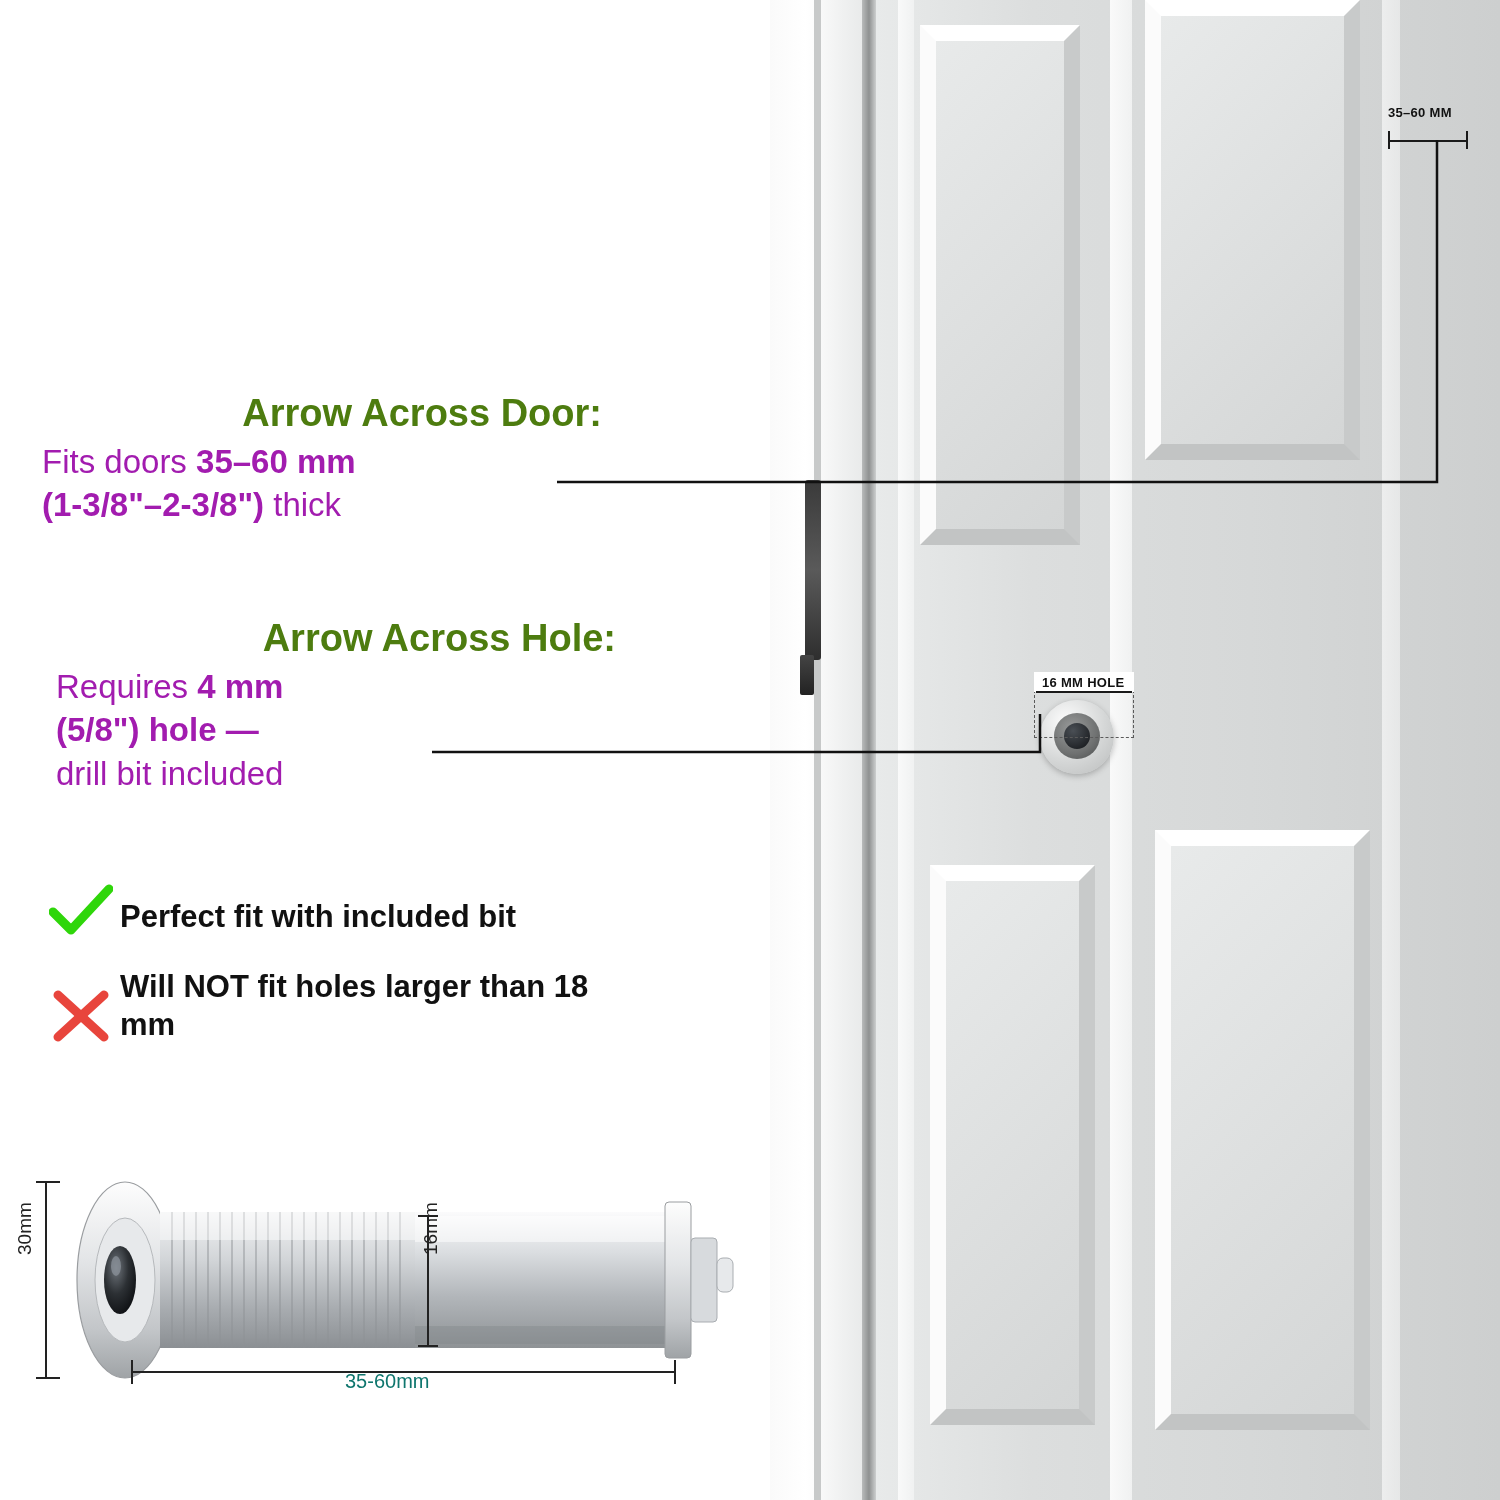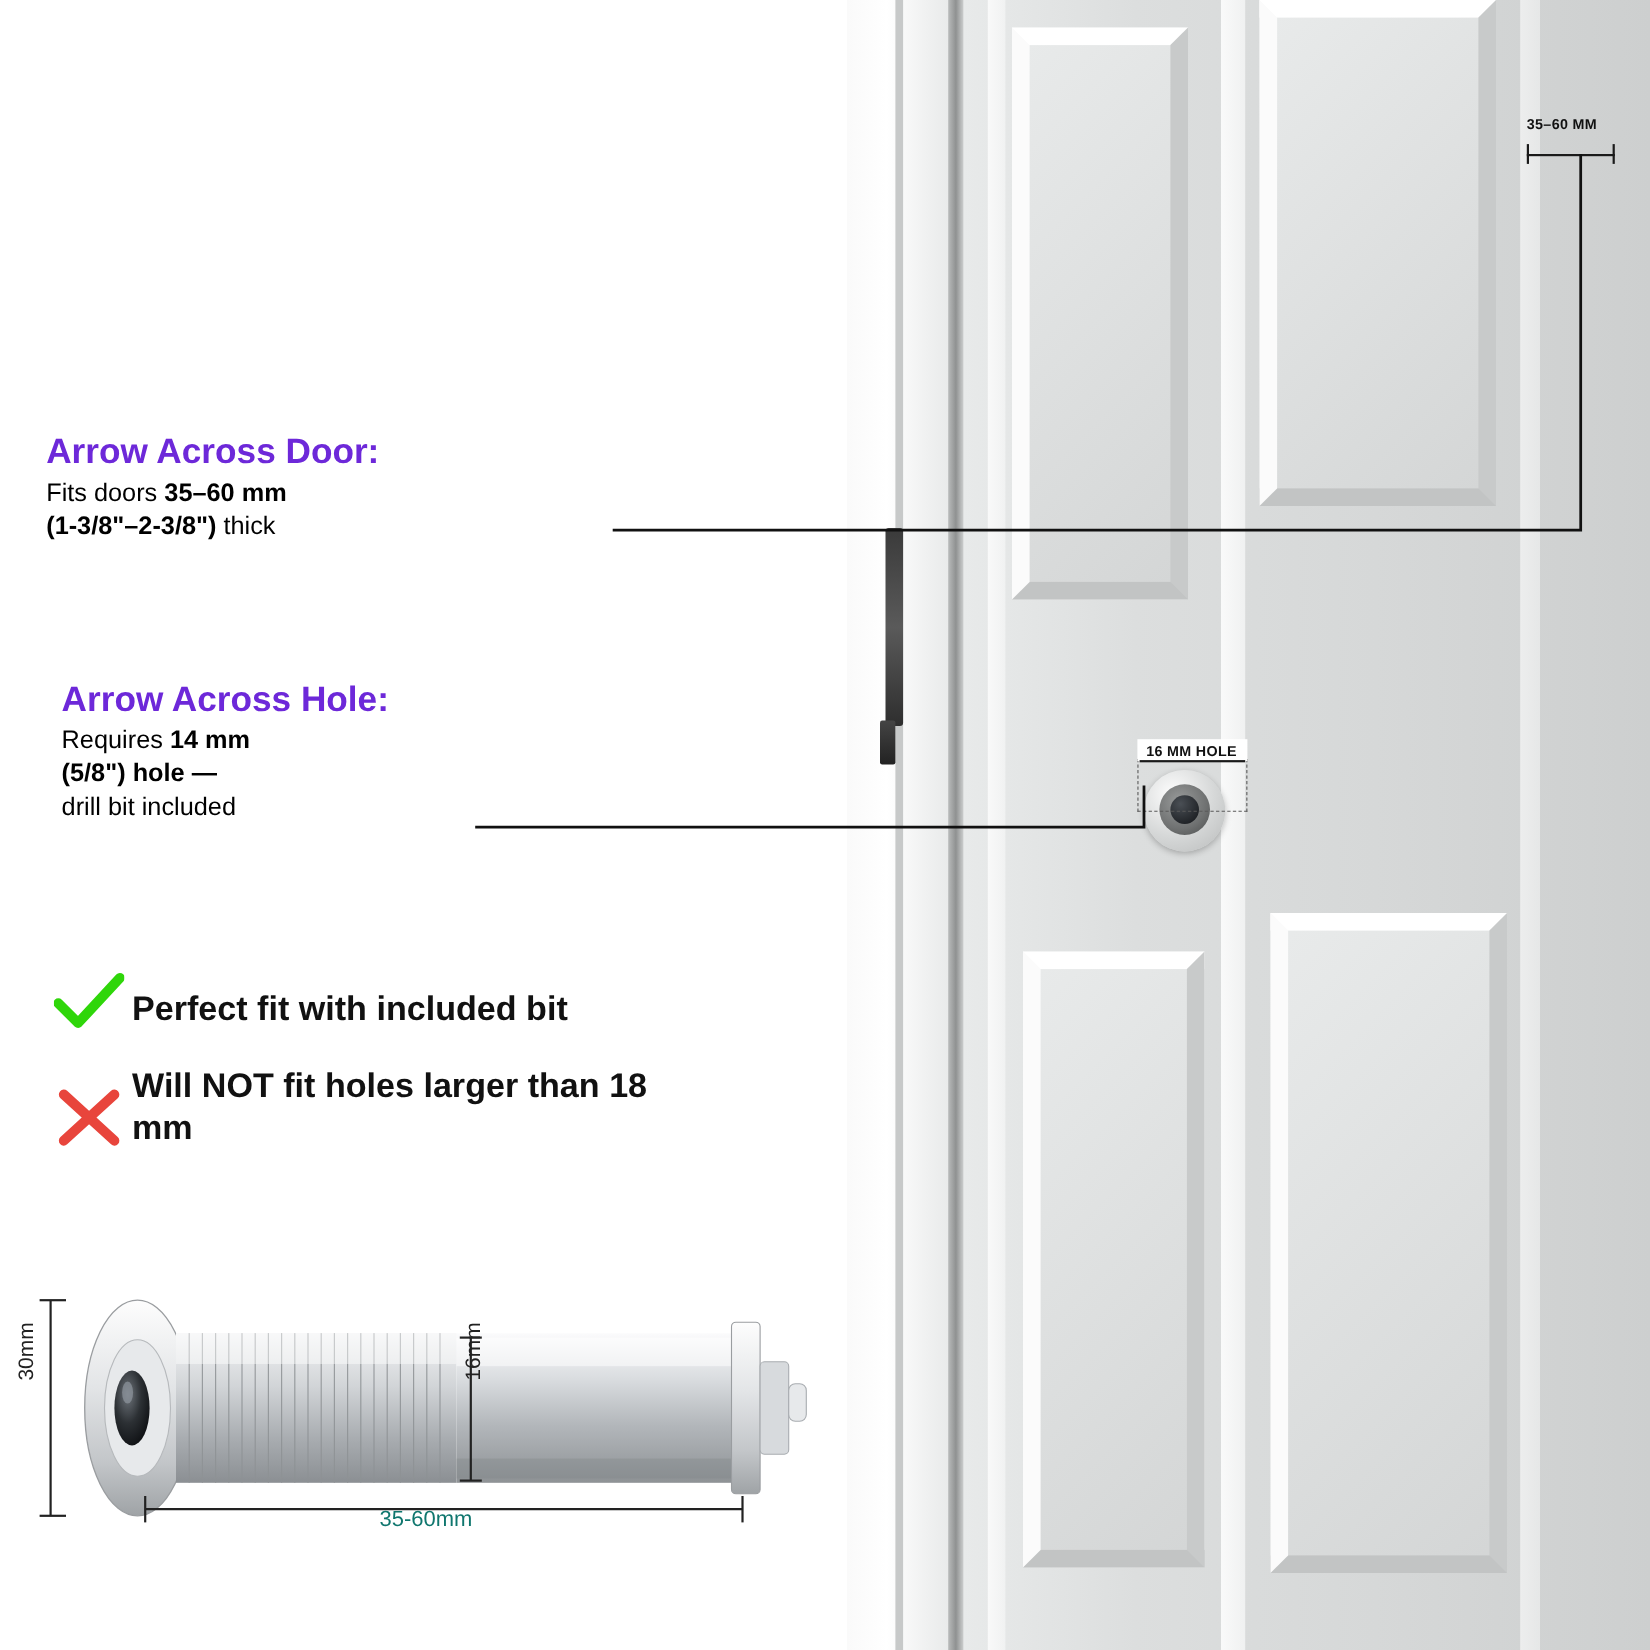--- a/index.html
+++ b/index.html
@@ -22,25 +22,26 @@
     position:absolute; left:42px; top:78px; width:720px;
     font-size:62px; font-weight:bold; line-height:1.06;
     letter-spacing:-1px; color:#111111; text-transform:uppercase;
   }
 
   .block { position:absolute; left:42px; width:560px; }
   .block-1 { top:390px; }
   .block-2 { top:615px;margin-left:14px; }
 
   .block-title {
-    font-size:32px; font-weight:bold; color:#6d28d9; line-height:1.25;
+    font-size:38px; font-weight:bold; color:#4d7c0f; line-height:1.25;
     margin-bottom:2px;
+    text-align:right;
   }
   .block-body {
-    font-size:23px; color:#000000; line-height:1.32;
+    font-size:33px; color:#a21caf; line-height:1.32;
   }
   .block-body b { font-weight:bold; }
 
   
   .bullets { position:absolute; left:42px; top:880px; width:600px; }
   .bullet { display:flex; align-items:flex-end; margin-bottom:30px; }
   .bullet-icon {
     width:78px; flex:0 0 78px; display:flex; justify-content:center;
     padding-top:4px;
   }
@@ -164,21 +165,21 @@
     <div class="block-title">Arrow Across Door:</div>
     <div class="block-body">
       <span>Fits doors </span><b>35–60 mm</b><br>
       <b>(1-3/8"–2-3/8")</b><span> thick</span>
     </div>
   </div>
 
   <div class="block block-2">
     <div class="block-title">Arrow Across Hole:</div>
     <div class="block-body">
-      <span>Requires </span><b>14 mm</b><br>
+      <span>Requires </span><b>4 mm</b><br>
       <b>(5/8") hole —</b><br>
       <span>drill bit included</span>
     </div>
   </div>
 
   <div class="bullets">
 
     <div class="bullet">
       <div class="bullet-icon">
         <svg width="64" height="52" viewBox="0 0 64 52" aria-hidden="true">

